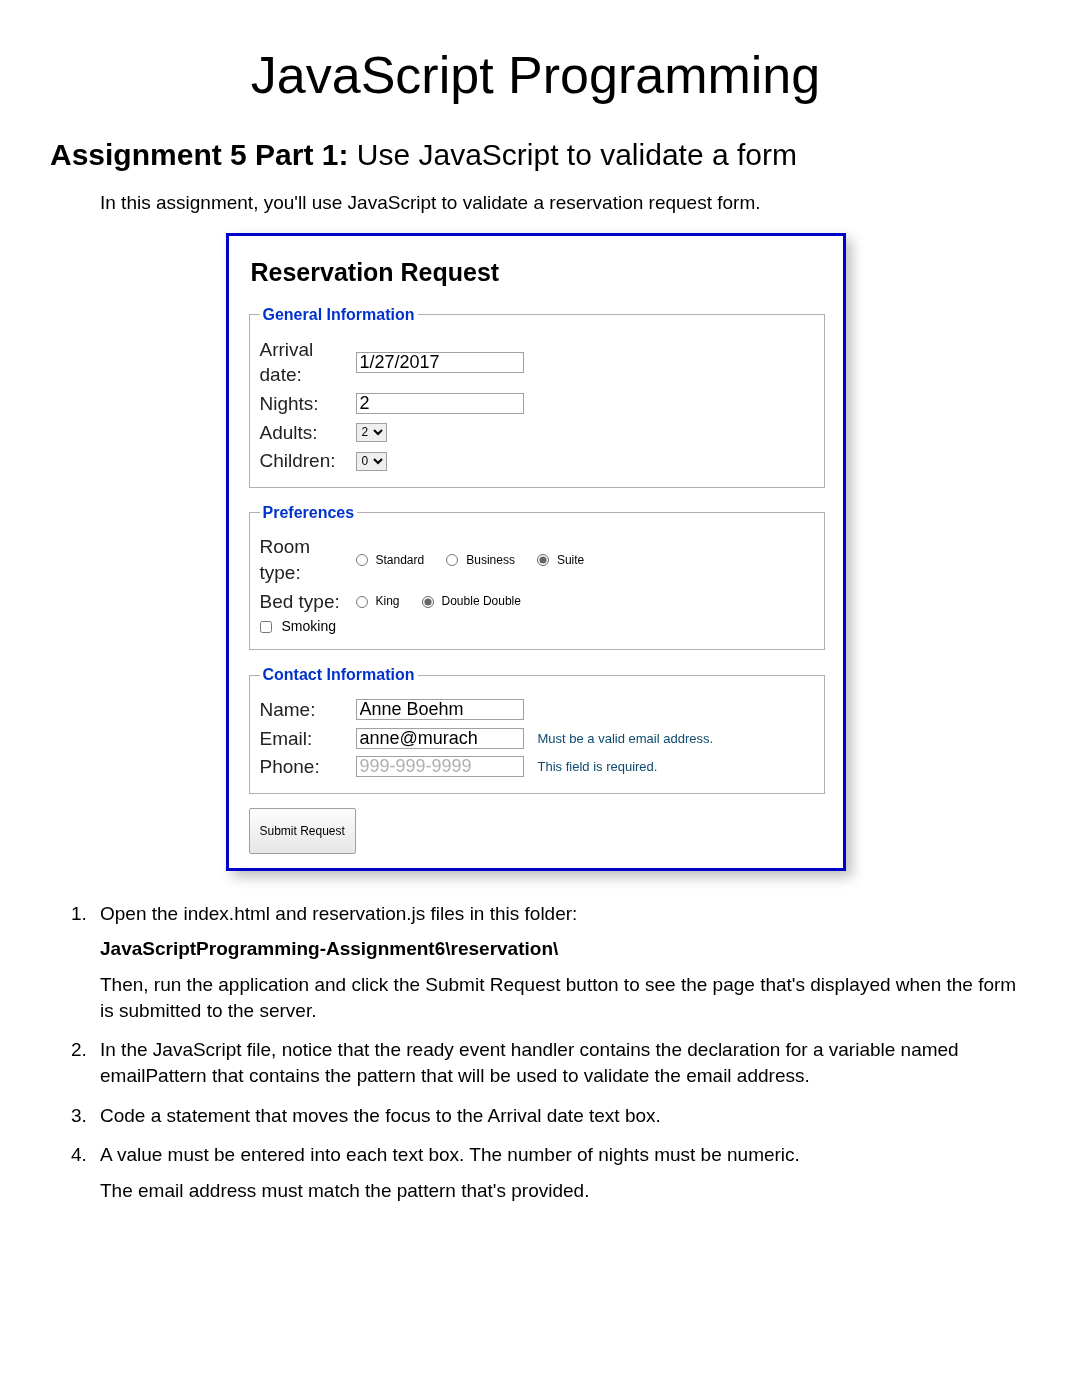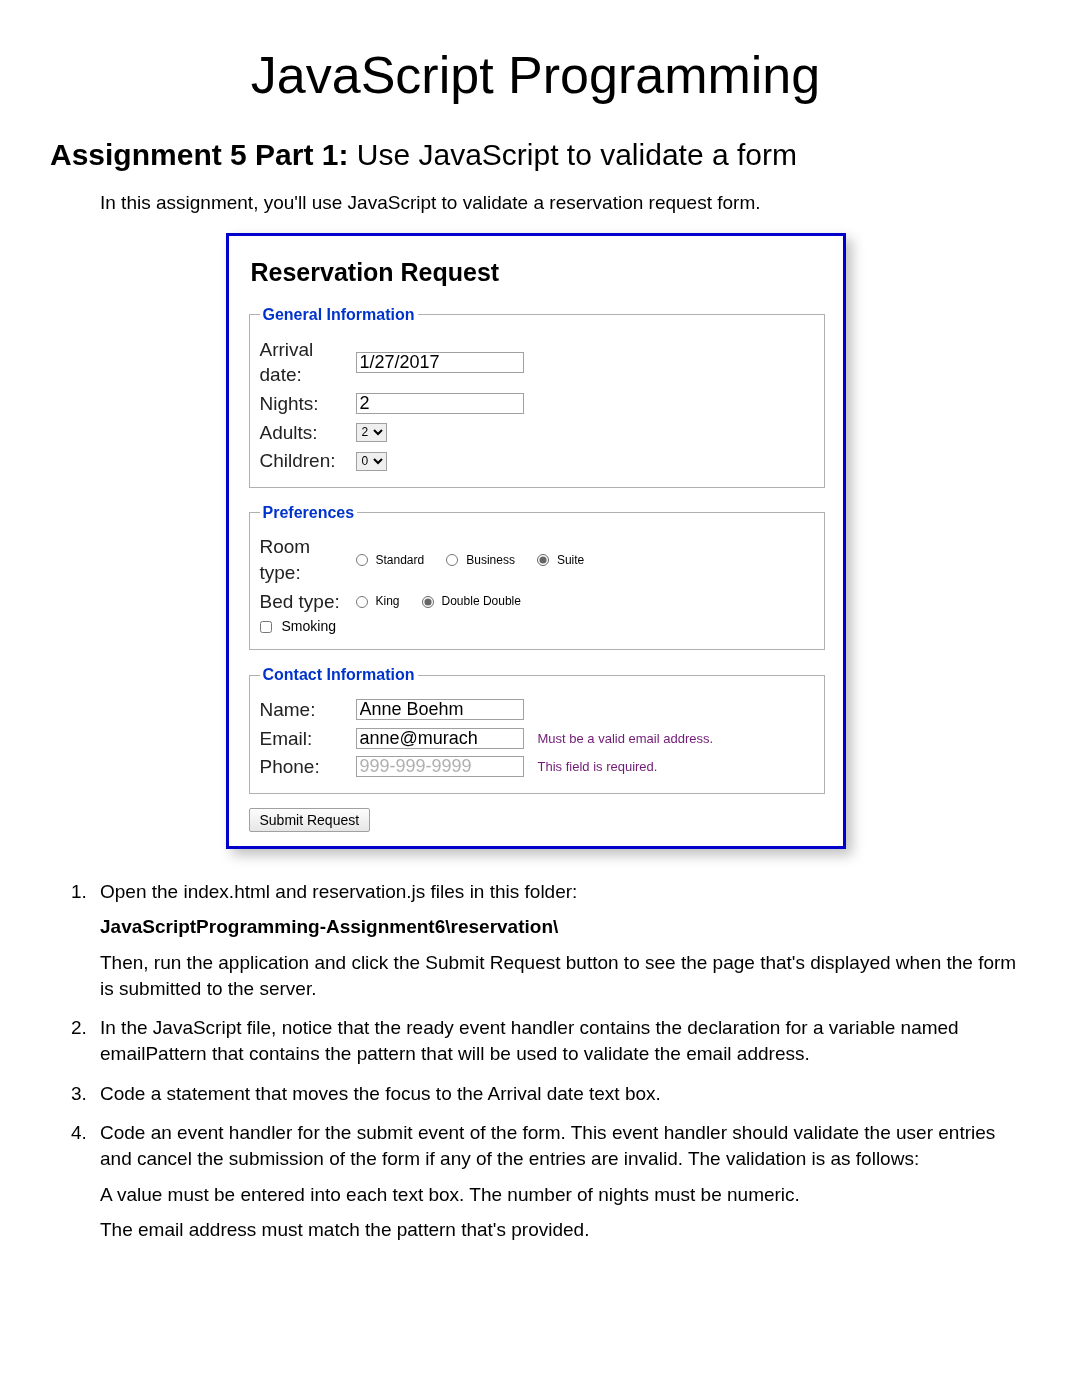--- a/index.html
+++ b/index.html
@@ -93,27 +93,27 @@
     margin-right: 18px;
     font-size: 12px;
   }
   .radio-dot, .chk {
     width: 12px;
     height: 12px;
     margin: 0 4px 0 0;
     accent-color: #666;
   }
   .err {
-    color: #701a75;
+    color: #0c4a6e;
     font-size: 13px;
     margin-left: 8px;
   }
   .submit-btn {
-    font-size: 14px;
-    padding: 3px 10px;
+    font-size: 12px;
+    padding: 15px 10px;
     background: linear-gradient(#fdfdfd,#e6e6e6);
     border: 1px solid #a0a0a0;
     border-radius: 2px;
     cursor: pointer;
   }
   ol.steps {
     padding-left: 42px;
     margin: 0;
   }
   ol.steps > li {
@@ -223,17 +223,16 @@
 
 <ol class="steps">
   <li>
     <span>Open the index.html and reservation.js files in this folder:</span>
     <p class="step-para bold">JavaScriptProgramming-Assignment6\reservation\</p>
     <p class="step-para">Then, run the application and click the Submit Request button to see the page that's displayed when the form is submitted to the server.</p>
   </li>
   <li>In the JavaScript file, notice that the ready event handler contains the declaration for a variable named emailPattern that contains the pattern that will be used to validate the email address.</li>
   <li>Code a statement that moves the focus to the Arrival date text box.</li>
   <li>
-    <span>Code an event handler for the submit event of the form. This event handler should validate the user entries and cancel the submission of the form if any of the entries are invalid. The validation is as follows:</span>
     <p class="step-para">A value must be entered into each text box. The number of nights must be numeric.</p>
     <p class="step-para">The email address must match the pattern that's provided.</p>
   </li>
 </ol>
 
 </body></html>

